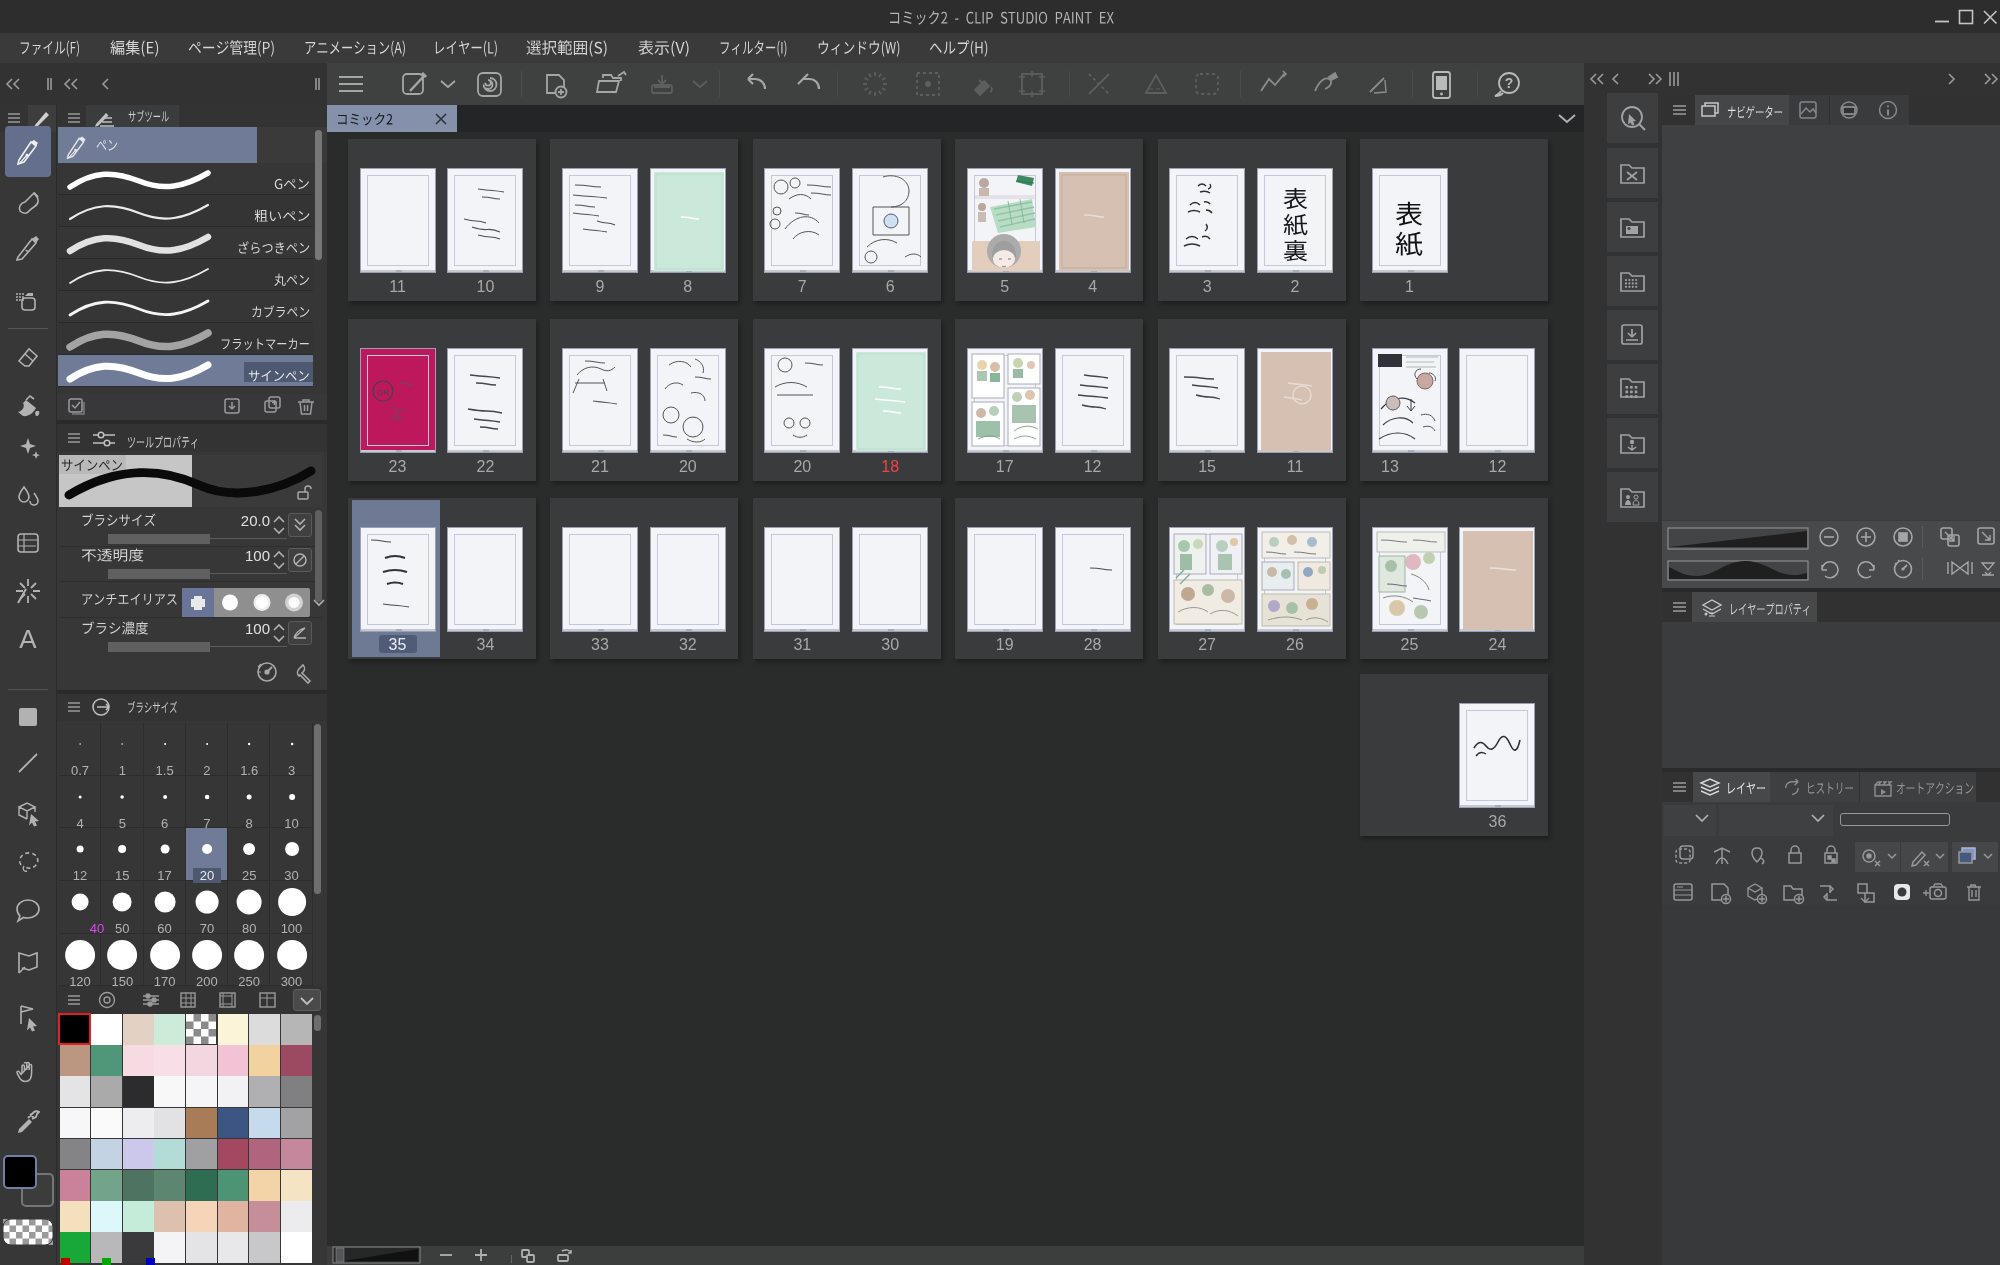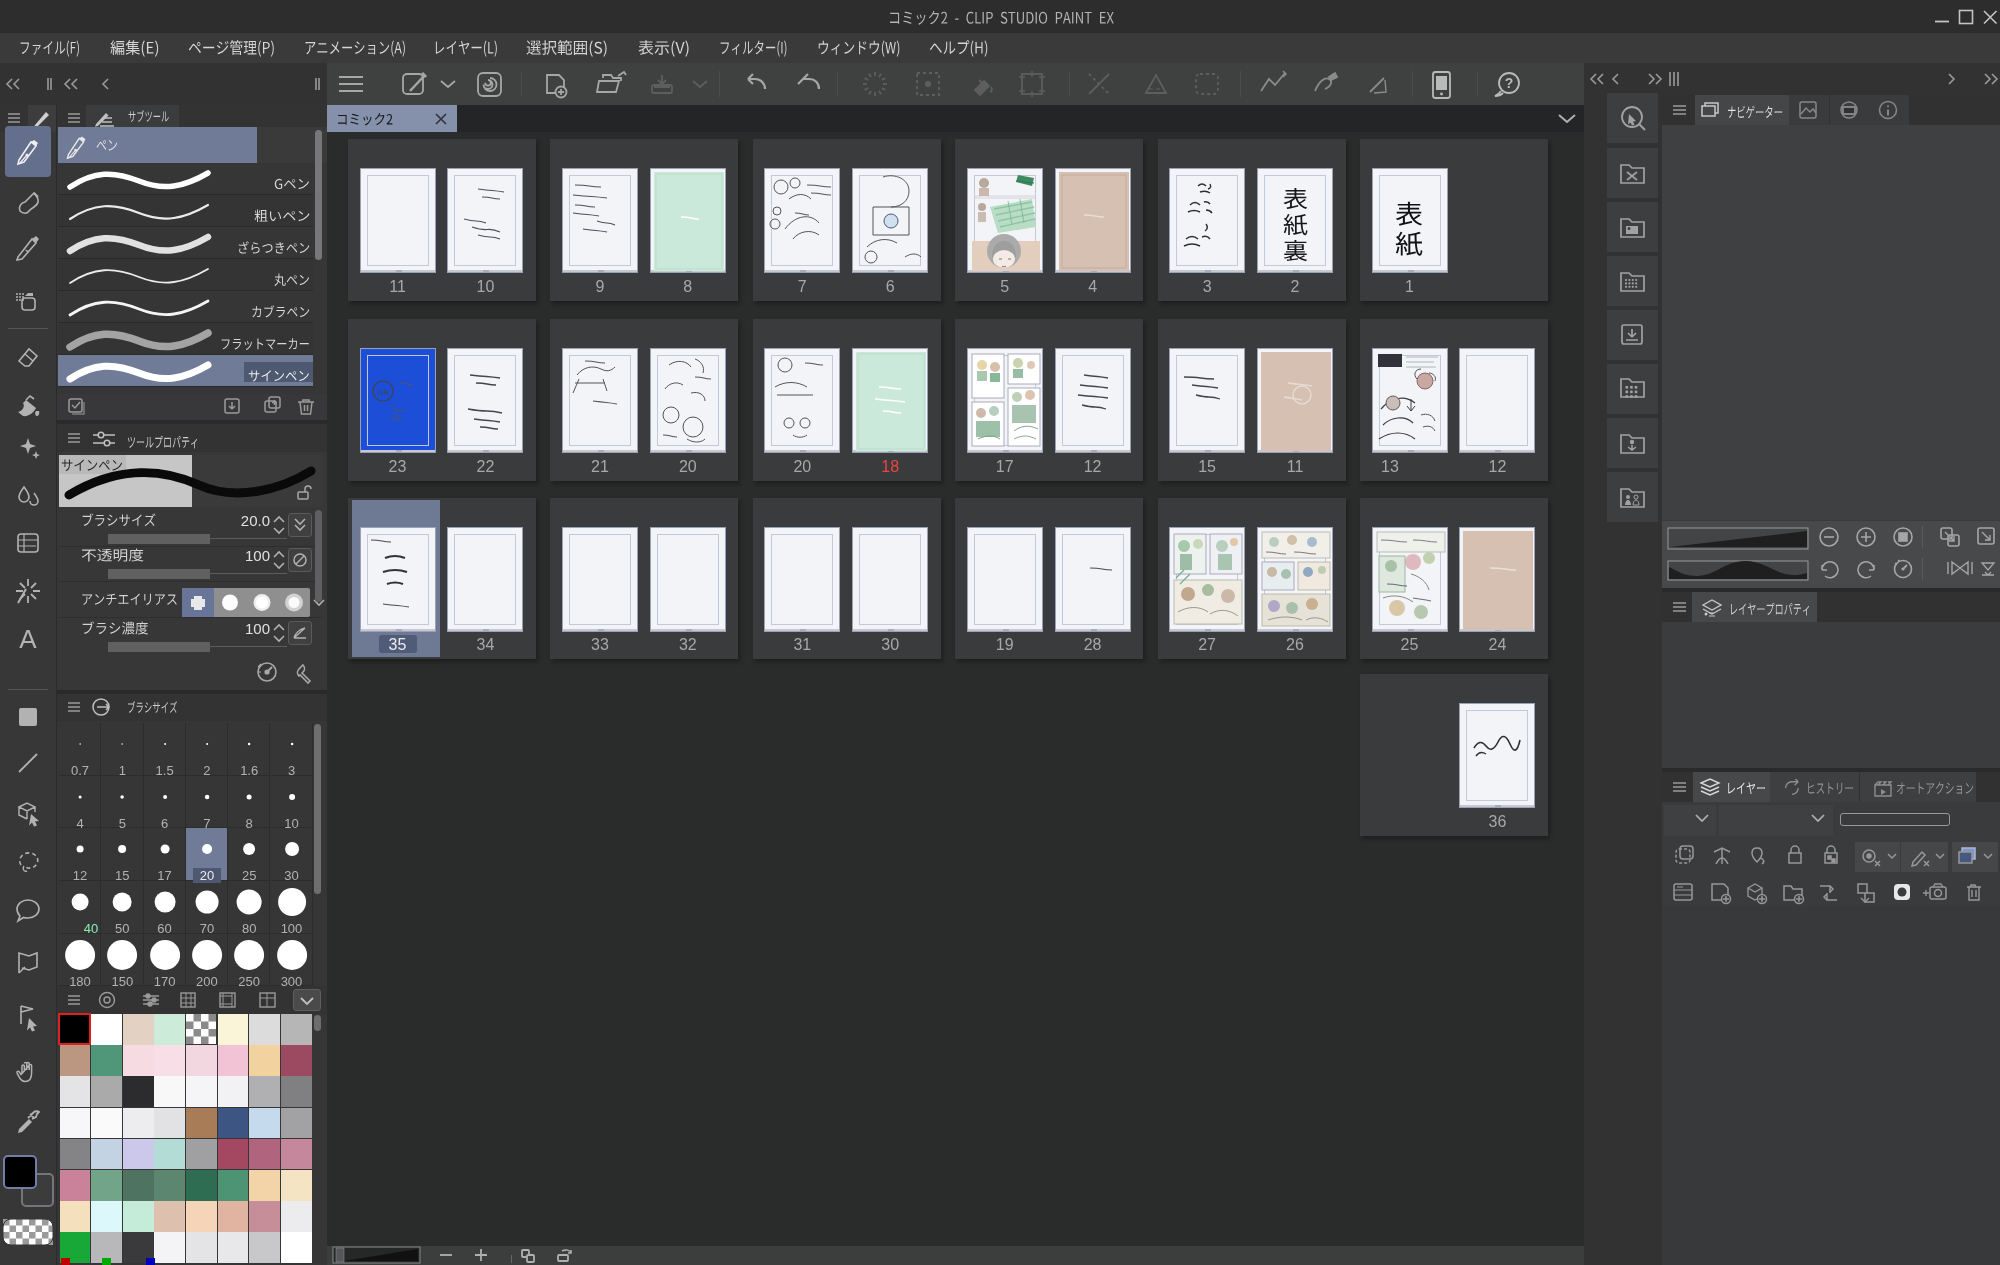--- a/index.html
+++ b/index.html
@@ -305,21 +305,21 @@
     </div>
     <div class="num" style="left:1265.0px;top:277.5px;width:60px;color:#a8a8a8">2</div>
     <div style="position:absolute;left:1360px;top:139px;width:188px;height:161.5px;background:#3a3b3c;box-shadow:2px 3px 4px rgba(0,0,0,0.3)"></div>
     <div style="position:absolute;left:1371.5px;top:168px;width:76px;height:105px;background:#f3f4f7;border:1px solid #9aa0b6">
       <div style="position:absolute;left:6px;top:6px;width:62px;height:91px;border:1px solid #c3c8dd"></div>
       <div style="position:absolute;left:0px;bottom:0px;width:74px;height:2px;background:#c6c8d2"></div>
       <div style="position:absolute;left:35px;bottom:0px;width:6px;height:2px;background:#a7abbe"></div>
     </div>
     <div class="num" style="left:1379.5px;top:277.5px;width:60px;color:#a8a8a8">1</div>
     <div style="position:absolute;left:348px;top:319px;width:188px;height:161.5px;background:#3a3b3c;box-shadow:2px 3px 4px rgba(0,0,0,0.3)"></div>
-    <div style="position:absolute;left:359.5px;top:348px;width:76px;height:105px;background:#1d4ed8;border:1px solid #9aa0b6">
+    <div style="position:absolute;left:359.5px;top:348px;width:76px;height:105px;background:#be185d;border:1px solid #9aa0b6">
       <div style="position:absolute;left:6px;top:6px;width:62px;height:91px;border:1px solid #c3c8dd"></div>
       <div style="position:absolute;left:0px;bottom:0px;width:74px;height:2px;background:#c6c8d2"></div>
       <div style="position:absolute;left:35px;bottom:0px;width:6px;height:2px;background:#a7abbe"></div>
       <svg style="position:absolute;left:0;top:0" width="76" height="105" viewBox="0 0 76 105">
         <circle cx="22" cy="42" r="10" fill="none" stroke="#444" stroke-width="1.2"></circle>
         <text x="22" y="46" font-size="8" fill="#444" text-anchor="middle" font-family="Liberation Sans">GR</text>
         <path d="M30 56c4 6 10 8 14 4M34 64l6 6M28 66c2 4 8 6 12 4" stroke="#555" fill="none"></path>
         <path d="M40 34q4.0 0 6.6000000000000005 1.0t5.4 1.0" stroke="#55555f" stroke-width="1.1" fill="none"></path>
       </svg>
     </div>
@@ -1059,21 +1059,21 @@
     <div class="gnum" style="left:228.2px;top:868.4px;width:42px;color:#b2b2b2">25</div>
     <div style="position:absolute;left:270.5px;top:828.4px;width:42.3px;height:52.7px;border-right:1px solid #2c2c2d;border-bottom:1px solid #2c2c2d"></div>
     <svg class="abs" style="left:270.5px;top:828.4px" width="42" height="53" viewBox="0 0 42 53">
       <circle cx="21.1" cy="21" r="7.0" fill="#fff"></circle>
     </svg>
     <div class="gnum" style="left:270.5px;top:868.4px;width:42px;color:#b2b2b2">30</div>
     <div style="position:absolute;left:59.0px;top:881.1px;width:42.3px;height:52.7px;border-right:1px solid #2c2c2d;border-bottom:1px solid #2c2c2d"></div>
     <svg class="abs" style="left:59.0px;top:881.1px" width="42" height="53" viewBox="0 0 42 53">
       <circle cx="21.1" cy="21" r="8.5" fill="#fff"></circle>
     </svg>
-    <div class="gnum" style="left:70px;top:921.1px;width:42px;color:#86efac">40</div>
+    <div class="gnum" style="left:76px;top:921.1px;width:42px;color:#d946ef">40</div>
     <div style="position:absolute;left:101.3px;top:881.1px;width:42.3px;height:52.7px;border-right:1px solid #2c2c2d;border-bottom:1px solid #2c2c2d"></div>
     <svg class="abs" style="left:101.3px;top:881.1px" width="42" height="53" viewBox="0 0 42 53">
       <circle cx="21.1" cy="21" r="9.5" fill="#fff"></circle>
     </svg>
     <div class="gnum" style="left:101.3px;top:921.1px;width:42px;color:#b2b2b2">50</div>
     <div style="position:absolute;left:143.6px;top:881.1px;width:42.3px;height:52.7px;border-right:1px solid #2c2c2d;border-bottom:1px solid #2c2c2d"></div>
     <svg class="abs" style="left:143.6px;top:881.1px" width="42" height="53" viewBox="0 0 42 53">
       <circle cx="21.1" cy="21" r="10.5" fill="#fff"></circle>
     </svg>
     <div class="gnum" style="left:143.6px;top:921.1px;width:42px;color:#b2b2b2">60</div>
@@ -1089,21 +1089,21 @@
     <div class="gnum" style="left:228.2px;top:921.1px;width:42px;color:#b2b2b2">80</div>
     <div style="position:absolute;left:270.5px;top:881.1px;width:42.3px;height:52.7px;border-right:1px solid #2c2c2d;border-bottom:1px solid #2c2c2d"></div>
     <svg class="abs" style="left:270.5px;top:881.1px" width="42" height="53" viewBox="0 0 42 53">
       <circle cx="21.1" cy="21" r="14.0" fill="#fff"></circle>
     </svg>
     <div class="gnum" style="left:270.5px;top:921.1px;width:42px;color:#b2b2b2">100</div>
     <div style="position:absolute;left:59.0px;top:933.8px;width:42.3px;height:52.7px;border-right:1px solid #2c2c2d;border-bottom:1px solid #2c2c2d"></div>
     <svg class="abs" style="left:59.0px;top:933.8px" width="42" height="53" viewBox="0 0 42 53">
       <circle cx="21.1" cy="21" r="15.0" fill="#fff"></circle>
     </svg>
-    <div class="gnum" style="left:59.0px;top:973.8px;width:42px;color:#b2b2b2">180</div>
+    <div class="gnum" style="left:59.0px;top:973.8px;width:42px;color:#b2b2b2">120</div>
     <div style="position:absolute;left:101.3px;top:933.8px;width:42.3px;height:52.7px;border-right:1px solid #2c2c2d;border-bottom:1px solid #2c2c2d"></div>
     <svg class="abs" style="left:101.3px;top:933.8px" width="42" height="53" viewBox="0 0 42 53">
       <circle cx="21.1" cy="21" r="15.0" fill="#fff"></circle>
     </svg>
     <div class="gnum" style="left:101.3px;top:973.8px;width:42px;color:#b2b2b2">150</div>
     <div style="position:absolute;left:143.6px;top:933.8px;width:42.3px;height:52.7px;border-right:1px solid #2c2c2d;border-bottom:1px solid #2c2c2d"></div>
     <svg class="abs" style="left:143.6px;top:933.8px" width="42" height="53" viewBox="0 0 42 53">
       <circle cx="21.1" cy="21" r="15.0" fill="#fff"></circle>
     </svg>
     <div class="gnum" style="left:143.6px;top:973.8px;width:42px;color:#b2b2b2">170</div>

